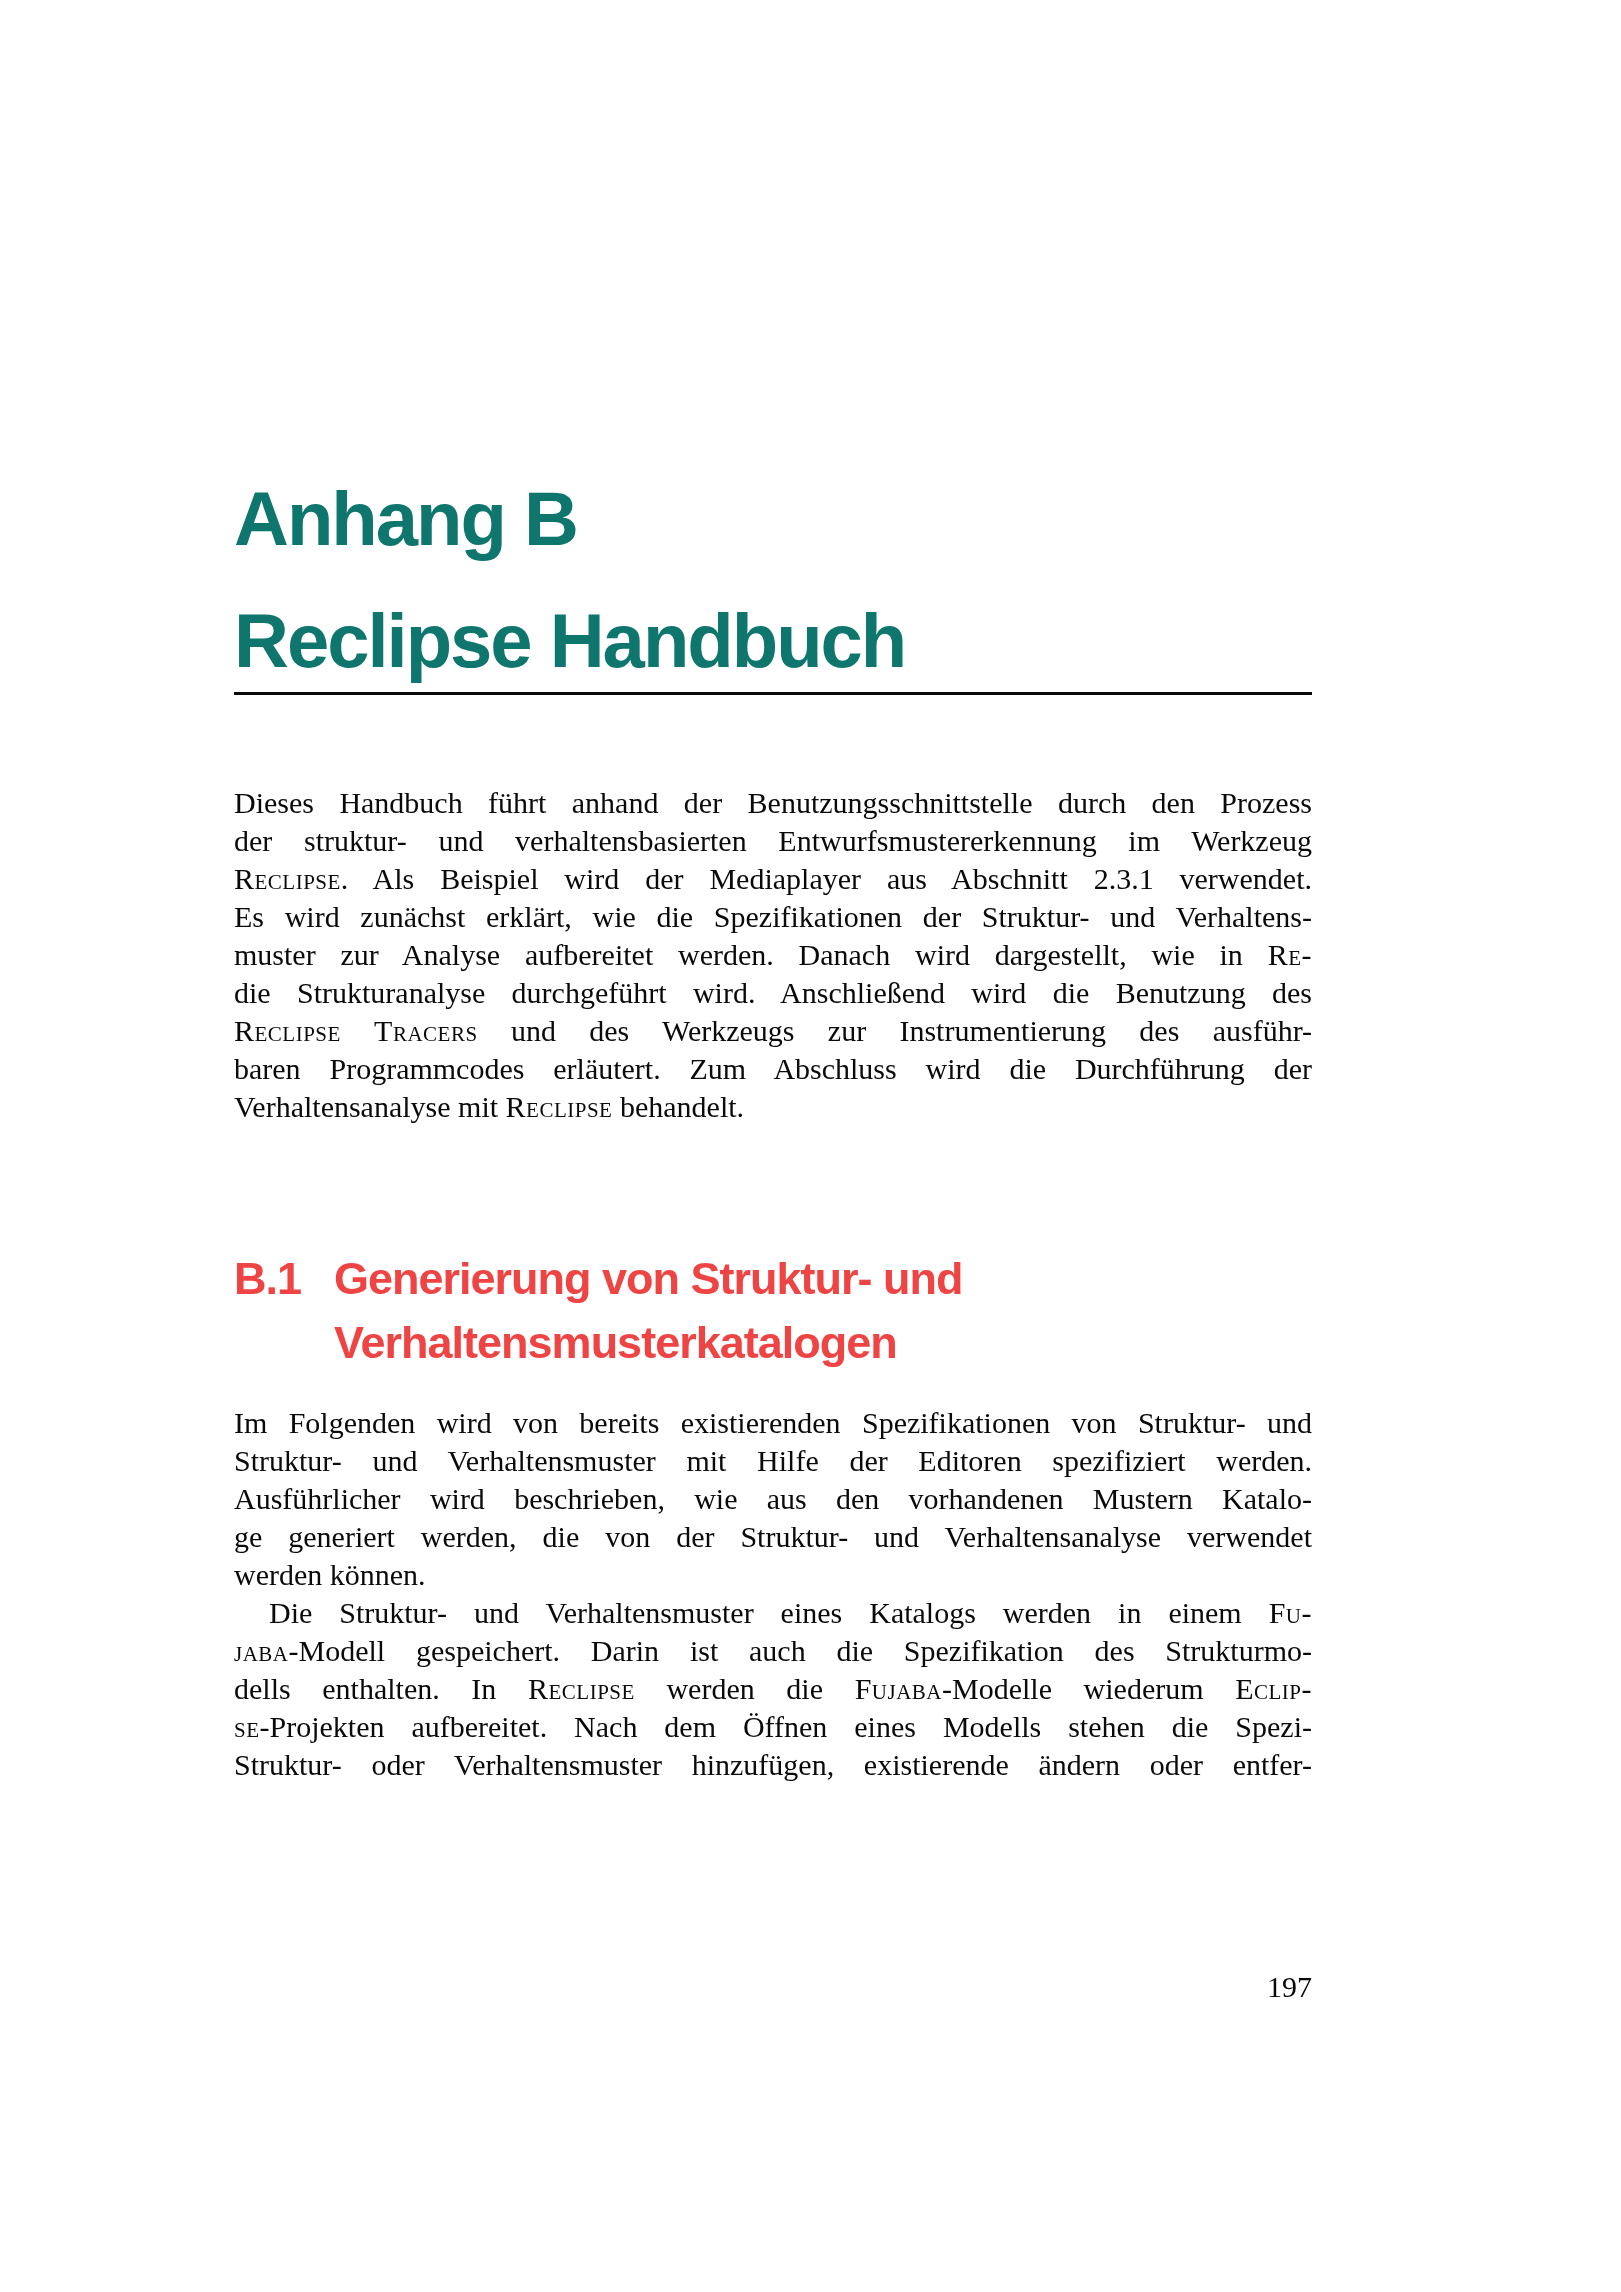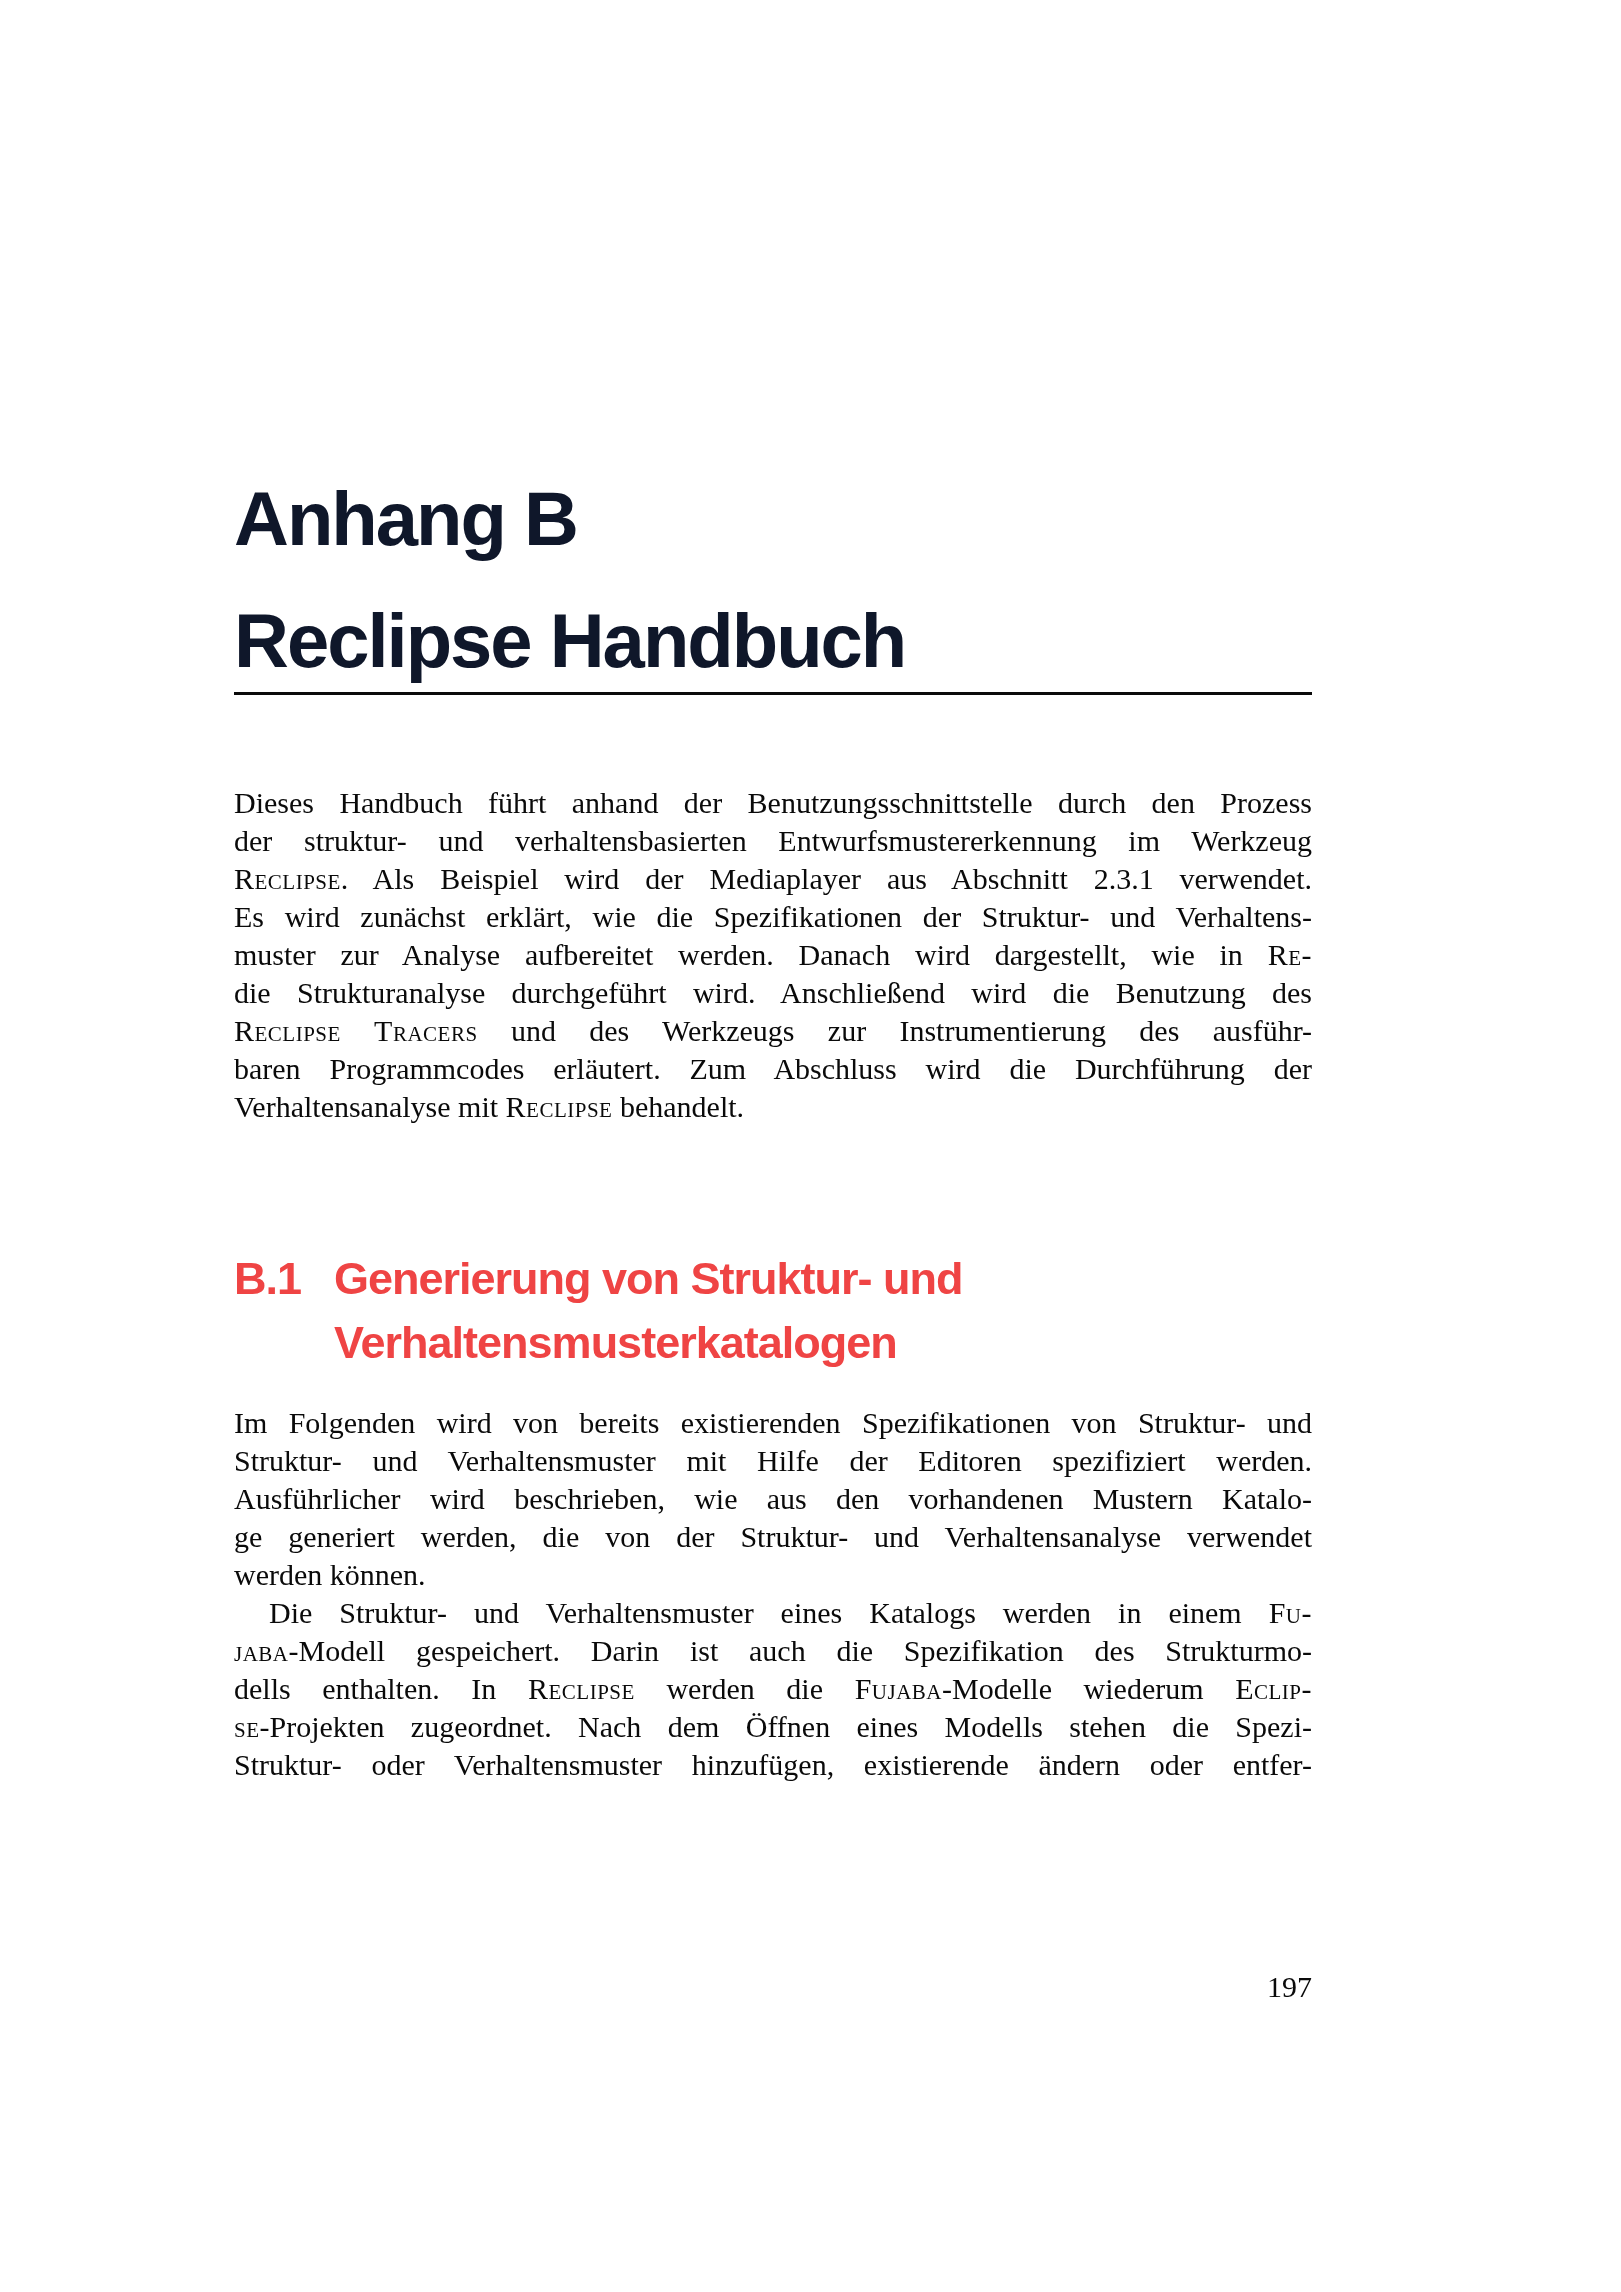--- a/index.html
+++ b/index.html
@@ -20,21 +20,21 @@
 
   
   .chapter-label, .chapter-title {
     left: 234px;
     width: 1127px;
     font-family: "Liberation Sans", "DejaVu Sans", sans-serif;
     font-weight: bold;
     font-size: 76px;
     line-height: 84px;
     letter-spacing: -2px;
-    color: #0f172a;
+    color: #0f766e;
     white-space: nowrap;
   }
   .chapter-label { top: 477px; }
   .chapter-title { top: 599px; }
   .chapter-rule {
     left: 234px;
     top: 692px;
     width: 1078px;
     height: 2.9px;
     background: #0a0a0a;
@@ -122,21 +122,21 @@
         <div class="line"><span>Im Folgenden wird von bereits existierenden Spezifikationen von Struktur- und</span></div>
         <div class="line"><span>Struktur- und Verhaltensmuster mit Hilfe der Editoren spezifiziert werden.</span></div>
         <div class="line"><span>Ausführlicher wird beschrieben, wie aus den vorhandenen Mustern Katalo-</span></div>
         <div class="line"><span>ge generiert werden, die von der Struktur- und Verhaltensanalyse verwendet</span></div>
         <div class="line last"><span>werden können.</span></div>
       </div>
     <div class="para para-indent justify-last">
         <div class="line"><span>Die Struktur- und Verhaltensmuster eines Katalogs werden in einem </span><span class="sc">Fu-</span></div>
         <div class="line"><span class="sc">jaba</span><span>-Modell gespeichert. Darin ist auch die Spezifikation des Strukturmo-</span></div>
         <div class="line"><span>dells enthalten. In </span><span class="sc">Reclipse</span><span> werden die </span><span class="sc">Fujaba</span><span>-Modelle wiederum </span><span class="sc">Eclip-</span></div>
-        <div class="line"><span class="sc">se</span><span>-Projekten zugeordnet. Nach dem Öffnen eines Modells stehen die Spezi-</span></div>
+        <div class="line"><span class="sc">se</span><span>-Projekten aufbereitet. Nach dem Öffnen eines Modells stehen die Spezi-</span></div>
         <div class="line last"><span>Struktur- oder Verhaltensmuster hinzufügen, existierende ändern oder entfer-</span></div>
       </div>
   </div>
 
   <div class="abs page-number">197</div>
 
 </div>
 
 
 </body></html>

